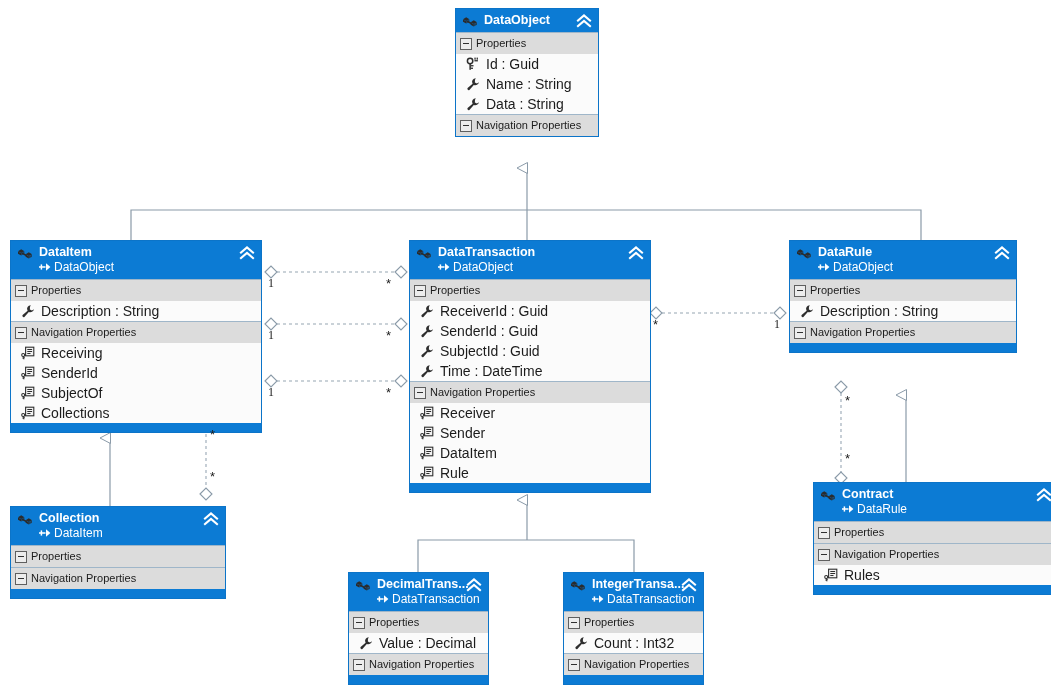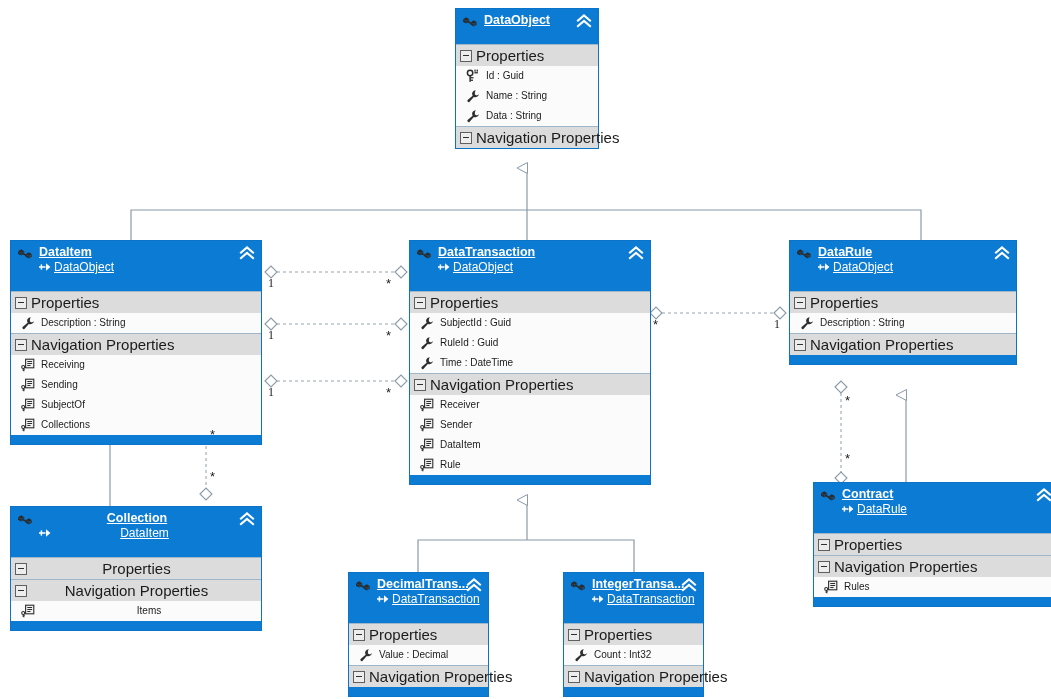--- a/index.html
+++ b/index.html
@@ -19,24 +19,23 @@
     background:#ffffff;
     border:1px solid #0c74c8;
     box-sizing:border-box;
     font-size:12.5px;
     color:#1a1a1a;
   }
   .cls-hdr{
     background:#0c7bd4;
     color:#ffffff;
     position:relative;
-    padding:4px 26px 16px 28px;
+    padding:4px 26px 4px 28px;
     box-sizing:border-box;
     min-height:22px;
-    text-decoration:underline;
   }
   .cls-title{
     font-weight:bold;font-size:12.5px;line-height:15px;
     white-space:nowrap;
   }
   .cls-base{
     font-size:12px;line-height:15px;white-space:nowrap;
     padding-left:15px;position:relative;color:#ffffff;
   }
   .cls-base .basearrow{
@@ -44,36 +43,36 @@
   }
   .cls-icon{position:absolute;left:6px;top:5px;width:17px;height:15px;}
   .cls-chev{position:absolute;right:5px;top:4px;width:18px;height:16px;}
 
   
   .comp-hdr{
     background:#dcdcdc;
     border-top:1px solid #9fb6c9;
     padding:3px 19px 3px 20px;
     position:relative;
-    font-size:15px;line-height:15px;
+    font-size:11px;line-height:15px;
     white-space:nowrap;
     color:#1b1b1b;
     box-sizing:border-box;
   }
   .comp-hdr .minus{
     position:absolute;left:4px;top:5px;
     width:10px;height:10px;border:1px solid #5f5f5f;background:#ededed;
   }
   .comp-hdr .minus:after{
     content:"";position:absolute;left:2px;top:4px;width:6px;height:1px;background:#303030;
   }
   .rows{background:#f7f7f7;}
   .row{
     padding:2px 4px 2px 30px;
-    position:relative;font-size:10px;line-height:16px;
+    position:relative;font-size:14px;line-height:16px;
     white-space:nowrap;color:#1b1b1b;
     box-sizing:border-box;
     background:#fbfbfb;
   }
   .row .ricon{position:absolute;left:10px;top:3px;width:15px;height:14px;}
   .cls-foot{background:#0c7bd4;height:9px;}
 
   
   .mult{
     position:absolute;z-index:6;
@@ -278,21 +277,21 @@
                   <path d="M6.3 5.5 h4.8"></path>
                   <path d="M6.3 7.5 h3.2"></path>
                 </g>
                 <g fill="none" stroke="#2e2e2e" stroke-width="1.1">
                   <circle cx="2.2" cy="9.0" r="1.5"></circle>
                   <path d="M2.2 10.5 v2.6"></path>
                   <path d="M2.2 11.3 h1.7"></path>
                   <path d="M2.2 12.7 h1.3"></path>
                 </g>
               </g>
-            </svg></span><span>Sending</span></div>
+            </svg></span><span>SenderId</span></div>
       <div class="row"><span class="ricon"><svg xmlns="http://www.w3.org/2000/svg" width="15" height="14" viewBox="0 0 15 14">
               <g>
                 <rect x="4.6" y="1.2" width="8.2" height="8.6" fill="#f2f2f2" stroke="#2e2e2e" stroke-width="1.1"></rect>
                 <g stroke="#2e2e2e" stroke-width="1.05">
                   <path d="M6.3 3.5 h4.8"></path>
                   <path d="M6.3 5.5 h4.8"></path>
                   <path d="M6.3 7.5 h3.2"></path>
                 </g>
                 <g fill="none" stroke="#2e2e2e" stroke-width="1.1">
                   <circle cx="2.2" cy="9.0" r="1.5"></circle>
@@ -352,26 +351,31 @@
     </div>
     <div class="comp-hdr">
       <span class="minus"></span>
       <span>Properties</span>
     </div>
     <div class="rows">
       <div class="row"><span class="ricon"><svg xmlns="http://www.w3.org/2000/svg" width="15" height="14" viewBox="0 0 15 14">
               <g fill="#2e2e2e">
                 <path d="M9.8 1.2 a3.7 3.7 0 0 0 -3.2 5.6 L1.6 11.1 a1.3 1.3 0 0 0 1.8 1.8 l4.4 -5 A3.7 3.7 0 0 0 13 5.3 l-2.1 1.2 -2.0 -1.1 0.05 -2.3 z"></path>
               </g>
+            </svg></span><span>ReceiverId : Guid</span></div>
+      <div class="row"><span class="ricon"><svg xmlns="http://www.w3.org/2000/svg" width="15" height="14" viewBox="0 0 15 14">
+              <g fill="#2e2e2e">
+                <path d="M9.8 1.2 a3.7 3.7 0 0 0 -3.2 5.6 L1.6 11.1 a1.3 1.3 0 0 0 1.8 1.8 l4.4 -5 A3.7 3.7 0 0 0 13 5.3 l-2.1 1.2 -2.0 -1.1 0.05 -2.3 z"></path>
+              </g>
+            </svg></span><span>SenderId : Guid</span></div>
+      <div class="row"><span class="ricon"><svg xmlns="http://www.w3.org/2000/svg" width="15" height="14" viewBox="0 0 15 14">
+              <g fill="#2e2e2e">
+                <path d="M9.8 1.2 a3.7 3.7 0 0 0 -3.2 5.6 L1.6 11.1 a1.3 1.3 0 0 0 1.8 1.8 l4.4 -5 A3.7 3.7 0 0 0 13 5.3 l-2.1 1.2 -2.0 -1.1 0.05 -2.3 z"></path>
+              </g>
             </svg></span><span>SubjectId : Guid</span></div>
-      <div class="row"><span class="ricon"><svg xmlns="http://www.w3.org/2000/svg" width="15" height="14" viewBox="0 0 15 14">
-              <g fill="#2e2e2e">
-                <path d="M9.8 1.2 a3.7 3.7 0 0 0 -3.2 5.6 L1.6 11.1 a1.3 1.3 0 0 0 1.8 1.8 l4.4 -5 A3.7 3.7 0 0 0 13 5.3 l-2.1 1.2 -2.0 -1.1 0.05 -2.3 z"></path>
-              </g>
-            </svg></span><span>RuleId : Guid</span></div>
       <div class="row"><span class="ricon"><svg xmlns="http://www.w3.org/2000/svg" width="15" height="14" viewBox="0 0 15 14">
               <g fill="#2e2e2e">
                 <path d="M9.8 1.2 a3.7 3.7 0 0 0 -3.2 5.6 L1.6 11.1 a1.3 1.3 0 0 0 1.8 1.8 l4.4 -5 A3.7 3.7 0 0 0 13 5.3 l-2.1 1.2 -2.0 -1.1 0.05 -2.3 z"></path>
               </g>
             </svg></span><span>Time : DateTime</span></div>
     </div>
     <div class="comp-hdr">
       <span class="minus"></span>
       <span>Navigation Properties</span>
     </div>
@@ -485,21 +489,21 @@
     </div>
     <div class="comp-hdr">
       <span class="minus"></span>
       <span>Navigation Properties</span>
     </div>
     <div class="rows">
     </div>
     <div class="cls-foot"></div>
   </div>
 
-  <div class="cls" id="box-Collection" style="left:10px;top:506px;width:252px;text-align:center;">
+  <div class="cls" id="box-Collection" style="left:10px;top:506px;width:216px;">
     <div class="cls-hdr">
       <span class="cls-icon"><svg xmlns="http://www.w3.org/2000/svg" width="17" height="15" viewBox="0 0 17 15">
             <g fill="#2b2b2b">
               <path d="M1 5.2 l3.2 -1.9 3.2 1.9 -3.2 1.9 z"></path>
               <path d="M1 5.4 v2.3 l3.2 1.9 v-2.3 z"></path>
               <path d="M7.4 5.4 v2.3 l-3.2 1.9 v-2.3 z" opacity="0.72"></path>
               <path d="M8.6 8.2 l3.2 -1.9 3.2 1.9 -3.2 1.9 z"></path>
               <path d="M8.6 8.4 v2.3 l3.2 1.9 v-2.3 z"></path>
               <path d="M15 8.4 v2.3 l-3.2 1.9 v-2.3 z" opacity="0.72"></path>
               <rect x="5.2" y="6.4" width="5.2" height="1.5" transform="rotate(28 5.2 6.4)"></rect>
@@ -521,38 +525,20 @@
           </svg></span>
     </div>
     <div class="comp-hdr">
       <span class="minus"></span>
       <span>Properties</span>
     </div>
     <div class="comp-hdr">
       <span class="minus"></span>
       <span>Navigation Properties</span>
     </div>
-    <div class="rows">
-      <div class="row"><span class="ricon"><svg xmlns="http://www.w3.org/2000/svg" width="15" height="14" viewBox="0 0 15 14">
-              <g>
-                <rect x="4.6" y="1.2" width="8.2" height="8.6" fill="#f2f2f2" stroke="#2e2e2e" stroke-width="1.1"></rect>
-                <g stroke="#2e2e2e" stroke-width="1.05">
-                  <path d="M6.3 3.5 h4.8"></path>
-                  <path d="M6.3 5.5 h4.8"></path>
-                  <path d="M6.3 7.5 h3.2"></path>
-                </g>
-                <g fill="none" stroke="#2e2e2e" stroke-width="1.1">
-                  <circle cx="2.2" cy="9.0" r="1.5"></circle>
-                  <path d="M2.2 10.5 v2.6"></path>
-                  <path d="M2.2 11.3 h1.7"></path>
-                  <path d="M2.2 12.7 h1.3"></path>
-                </g>
-              </g>
-            </svg></span><span>Items</span></div>
-    </div>
     <div class="cls-foot"></div>
   </div>
 
   <div class="cls" id="box-Contract" style="left:789px;top:482px;width:246px;margin-left:24px;">
     <div class="cls-hdr">
       <span class="cls-icon"><svg xmlns="http://www.w3.org/2000/svg" width="17" height="15" viewBox="0 0 17 15">
             <g fill="#2b2b2b">
               <path d="M1 5.2 l3.2 -1.9 3.2 1.9 -3.2 1.9 z"></path>
               <path d="M1 5.4 v2.3 l3.2 1.9 v-2.3 z"></path>
               <path d="M7.4 5.4 v2.3 l-3.2 1.9 v-2.3 z" opacity="0.72"></path>

